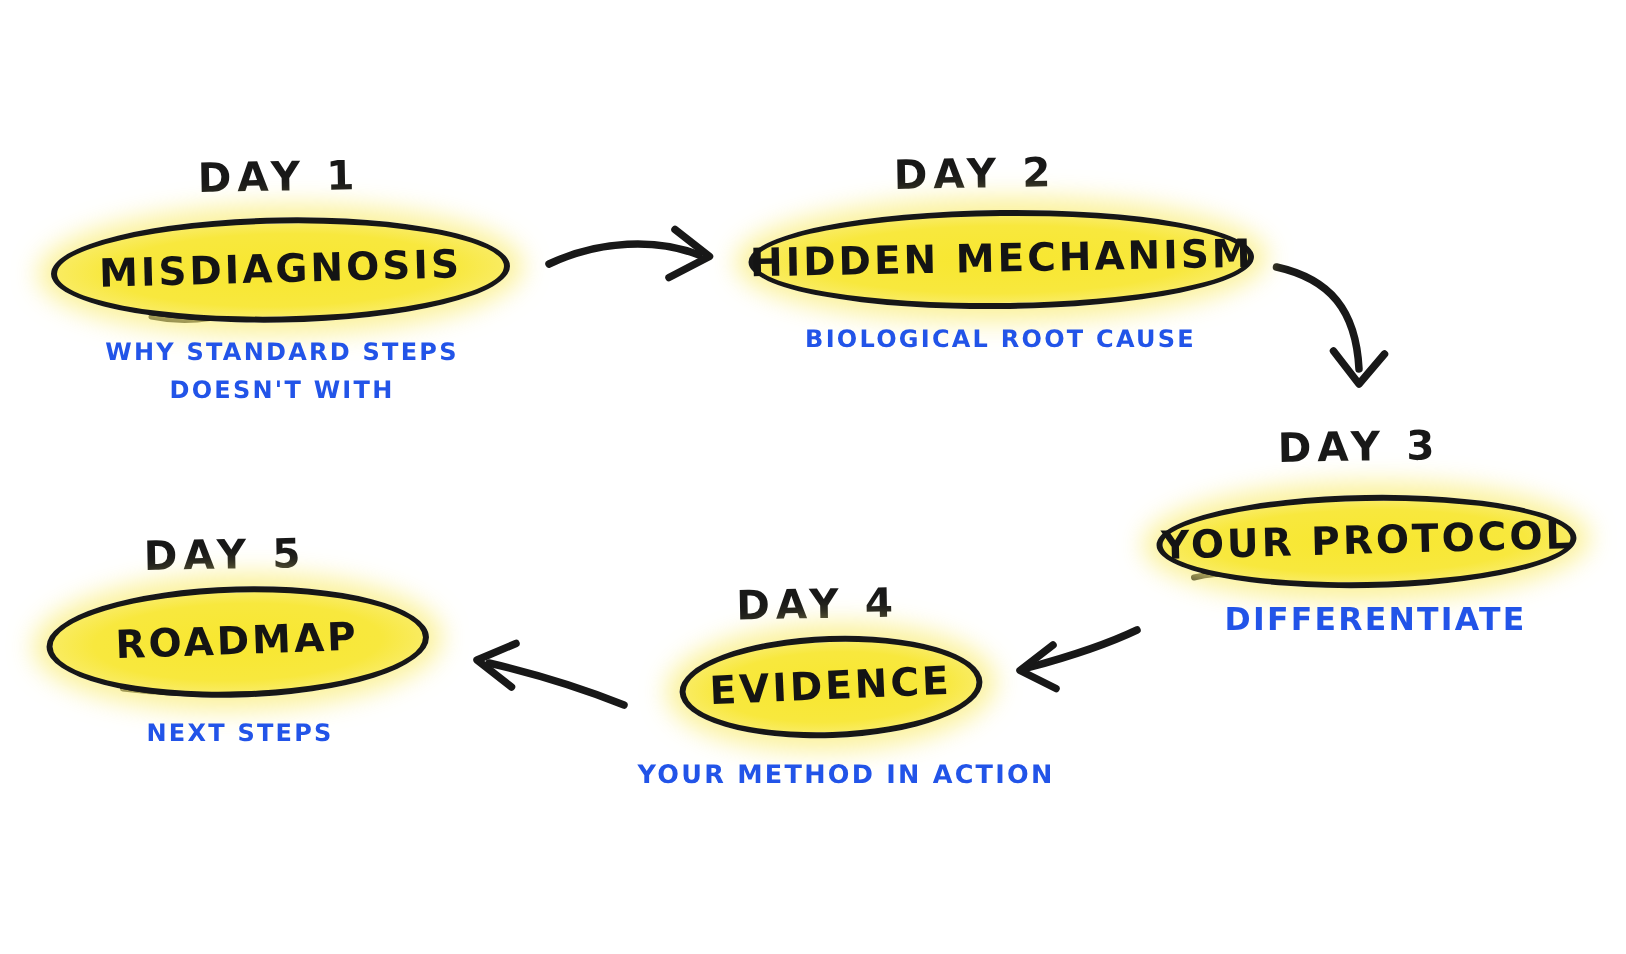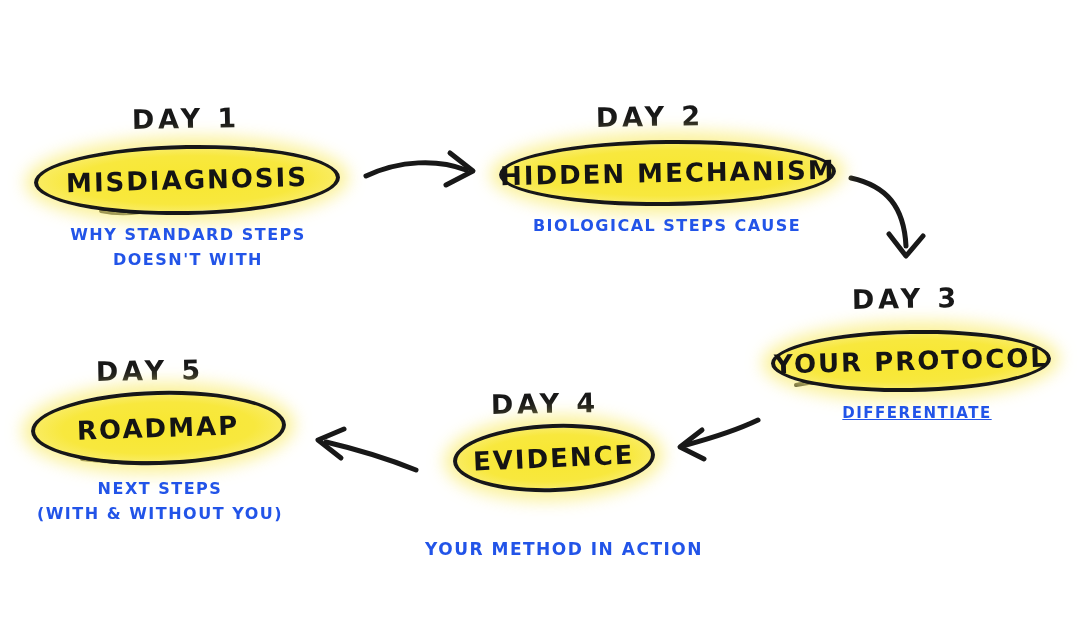--- a/index.html
+++ b/index.html
@@ -73,22 +73,22 @@
   .e5 { left: 31px;  top: 391px; width: 255px; height: 74px; transform: rotate(-1.5deg); }
 
   .d1 { left: 186px; top: 103px; }
   .d2 { left: 650px; top: 101px; }
   .d3 { left: 906px; top: 283px; }
   .d4 { left: 545px; top: 388px; }
   .d5 { left: 150px; top: 355px; }
 
   .n1 { left: 188px; top: 222px; }
   .n2 { left: 667px; top: 213px; }
-  .n3 { left: 917px; top: 401px; font-size: 15px; text-decoration: underline; }
-  .n4 { left: 564px; top: 537px; font-size: 17px; text-align: right; }
+  .n3 { left: 917px; top: 401px; font-size: 21px; }
+  .n4 { left: 564px; top: 505px; font-size: 17px; text-align: right; }
   .n5 { left: 160px; top: 476px; }
 
   .ink { stroke: #181818; stroke-width: 5; fill: none;
          stroke-linecap: round; stroke-linejoin: round; }
   .pen { stroke: #181818; stroke-width: 4; fill: none; stroke-linecap: round; }
 </style>
 </head>
 <body>
 
 <div class="canvas">
@@ -132,21 +132,21 @@
     </div>
   </div>
 
   
   <div class="node">
     <div class="day-label d2">DAY 2</div>
     <div class="ellipse e2">
       <span class="topic">HIDDEN MECHANISM</span>
     </div>
     <div class="note n2">
-      <span>BIOLOGICAL STEPS CAUSE</span><br>
+      <span>BIOLOGICAL ROOT CAUSE</span><br>
     </div>
   </div>
 
   
   <div class="node">
     <div class="day-label d3">DAY 3</div>
     <div class="ellipse e3">
       <span class="topic">YOUR PROTOCOL</span>
     </div>
     <div class="note n3">
@@ -166,17 +166,16 @@
   </div>
 
   
   <div class="node">
     <div class="day-label d5">DAY 5</div>
     <div class="ellipse e5">
       <span class="topic">ROADMAP</span>
     </div>
     <div class="note n5">
       <span>NEXT STEPS</span><br>
-      <span>(WITH &amp; WITHOUT YOU)</span>
     </div>
   </div>
 
 </div>
 
 </body></html>

